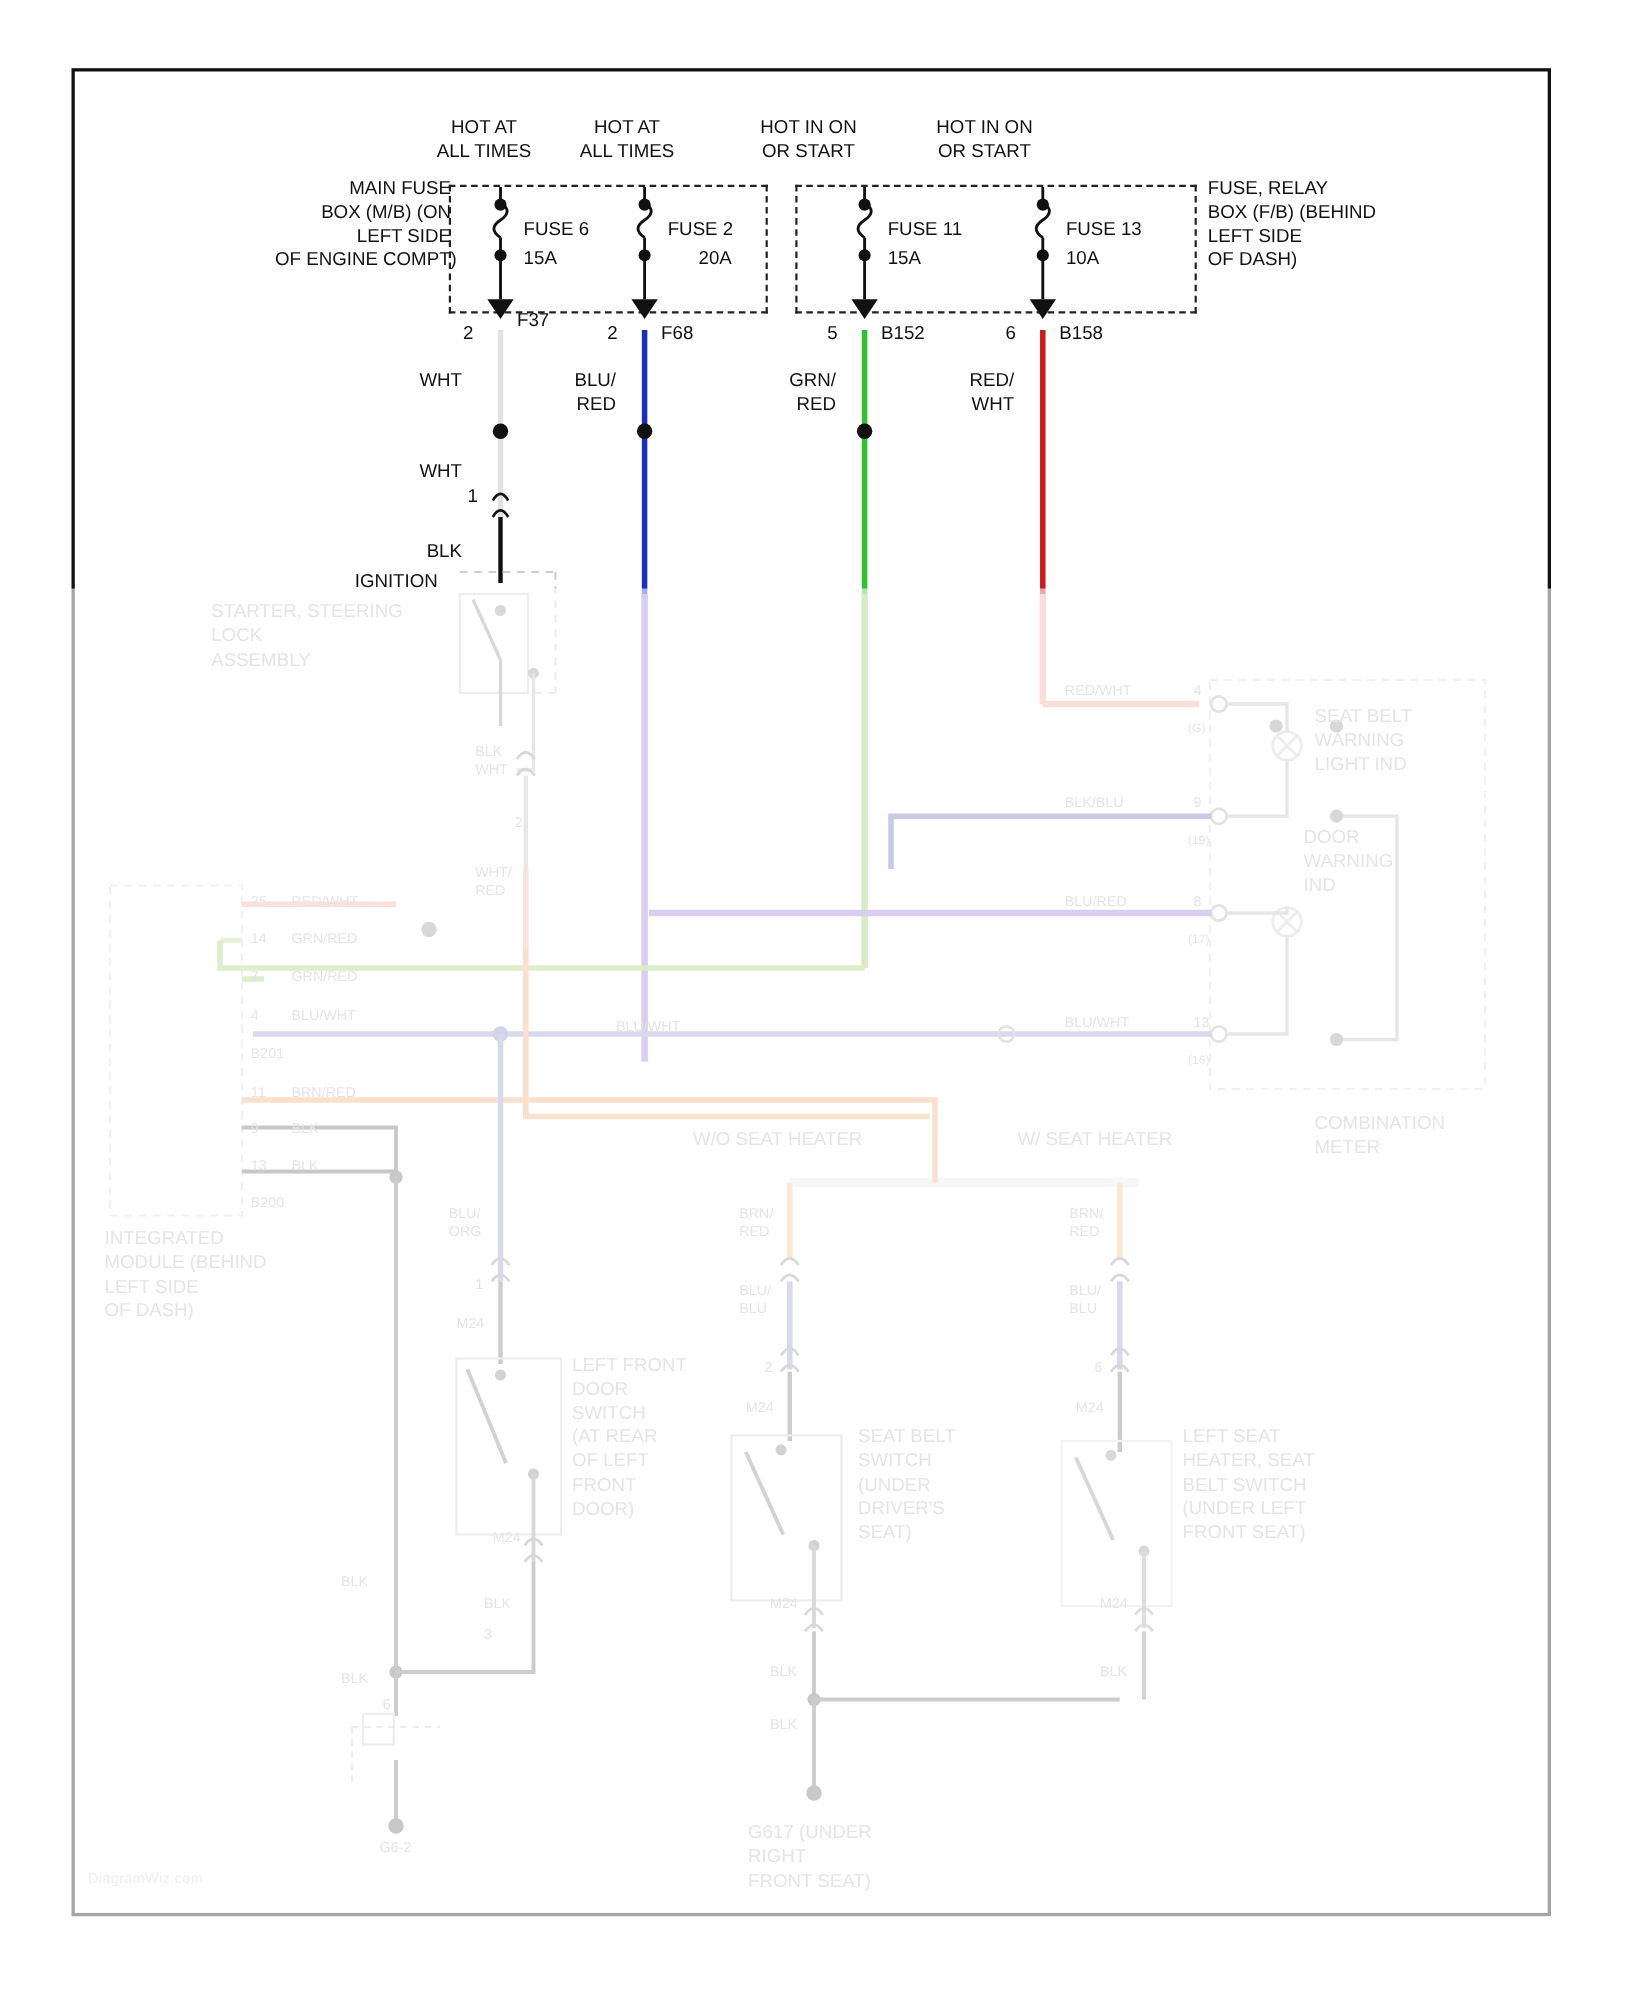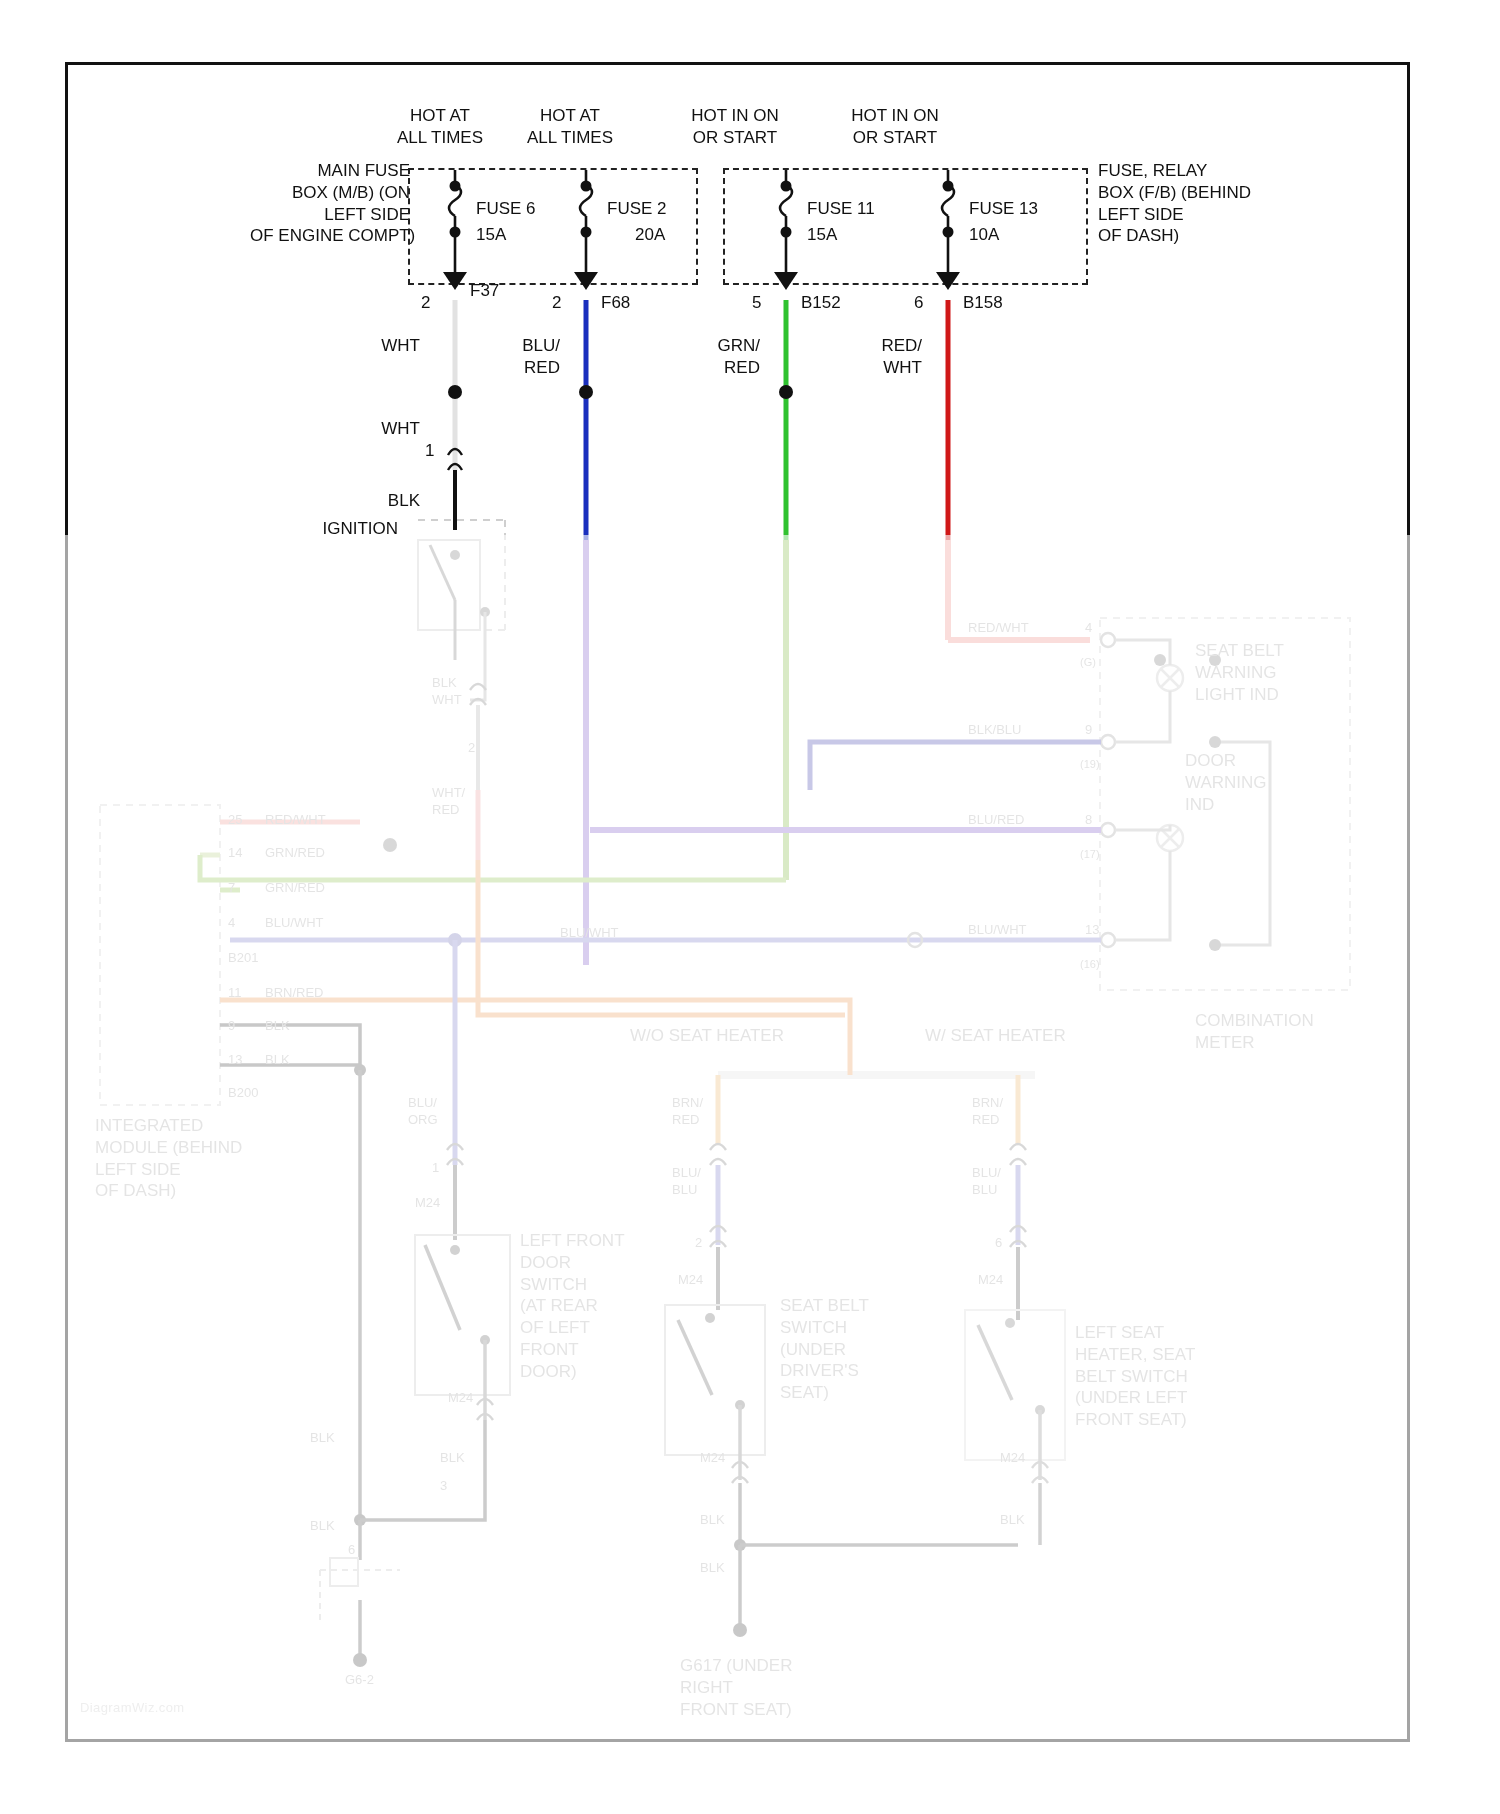--- a/index.html
+++ b/index.html
@@ -244,20 +244,23 @@
 
     <path d="M320,1570 L320,1620 M320,1570 L400,1570" stroke="#cfcfcf" stroke-width="2" stroke-dasharray="6,5" fill="none"></path>
     <rect x="330" y="1558" width="28" height="28" fill="none" stroke="#cfcfcf" stroke-width="2"></rect>
     <path d="M360,1600 L360,1660" stroke="#7a7a7a" stroke-width="3.5"></path>
     <circle cx="360" cy="1660" r="7" fill="#6f6f6f"></circle>
 
     <circle cx="1215" cy="660" r="6" fill="#9a9a9a"></circle>
     <circle cx="1160" cy="660" r="6" fill="#9a9a9a"></circle>
   </svg>
 
+  <div class="lbl dim" style="left:192px;top:545px;width:180px;white-space:pre-line;"><span>STARTER, STEERING
+LOCK
+ASSEMBLY</span></div>
   <div class="lbl dim sm" style="left:432px;top:675px;white-space:pre-line;"><span>BLK
 WHT</span></div>
   <div class="lbl dim sm" style="left:432px;top:785px;white-space:pre-line;"><span>WHT/
 RED</span></div>
   <div class="lbl dim sm" style="left:468px;top:740px;"><span>2</span></div>
 
   <div class="lbl dim" style="left:1195px;top:640px;width:150px;white-space:pre-line;"><span>SEAT BELT
 WARNING
 LIGHT IND</span></div>
   <div class="lbl dim" style="left:1185px;top:750px;width:150px;white-space:pre-line;"><span>DOOR
@@ -332,21 +335,21 @@
 SWITCH
 (AT REAR
 OF LEFT
 FRONT
 DOOR)</span></div>
   <div class="lbl dim" style="left:780px;top:1295px;width:150px;white-space:pre-line;"><span>SEAT BELT
 SWITCH
 (UNDER
 DRIVER'S
 SEAT)</span></div>
-  <div class="lbl dim" style="left:1075px;top:1295px;width:180px;white-space:pre-line;margin-top:27px;"><span>LEFT SEAT
+  <div class="lbl dim" style="left:1075px;top:1295px;width:180px;white-space:pre-line;"><span>LEFT SEAT
 HEATER, SEAT
 BELT SWITCH
 (UNDER LEFT
 FRONT SEAT)</span></div>
 
   <div class="lbl dim sm" style="left:448px;top:1390px;"><span>M24</span></div>
   <div class="lbl dim sm" style="left:700px;top:1450px;"><span>M24</span></div>
   <div class="lbl dim sm" style="left:1000px;top:1450px;"><span>M24</span></div>
 
   <div class="lbl dim sm" style="left:310px;top:1430px;"><span>BLK</span></div>

